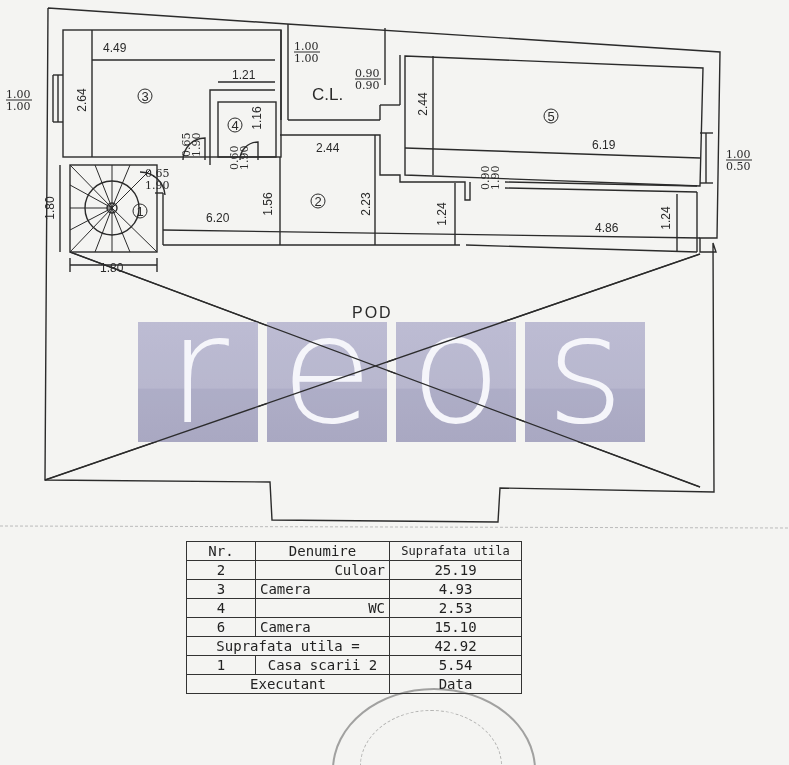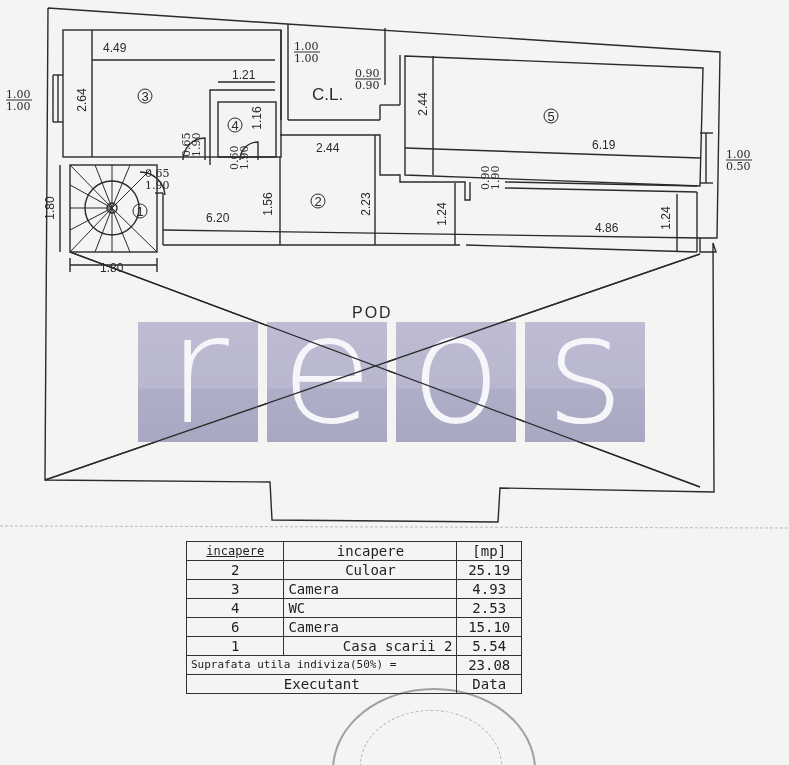--- a/index.html
+++ b/index.html
@@ -211,53 +211,53 @@
 
 <svg style="position:absolute;left:0;top:0;pointer-events:none" width="789" height="540">
   <g stroke="#2b2b2b" stroke-width="1.3">
     <line x1="70" y1="252" x2="700" y2="487"></line>
     <line x1="45" y1="480" x2="700" y2="254"></line>
   </g>
 </svg>
 
 <table id="table">
   <tbody>
-  <tr class="hdr">
-    <td><span class="u">incapere</span></td>
-    <td><span>incapere</span></td>
-    <td><span>[mp]</span></td>
+      <tr class="hdr">
+    <td style="width:60px"><span>Nr.</span></td>
+    <td style="width:125px"><span>Denumire</span></td>
+    <td><span class="small">Suprafata utila</span></td>
   </tr>
   <tr>
     <td>2</td>
-    <td style="text-align:center">Culoar</td>
+    <td style="text-align:right">Culoar</td>
     <td>25.19</td>
   </tr>
   <tr>
     <td>3</td>
     <td style="text-align:left">Camera</td>
     <td>4.93</td>
   </tr>
   <tr>
     <td>4</td>
-    <td style="text-align:left">WC</td>
+    <td style="text-align:right">WC</td>
     <td>2.53</td>
   </tr>
   <tr>
     <td>6</td>
     <td style="text-align:left">Camera</td>
     <td>15.10</td>
   </tr>
   <tr>
+    <td colspan="2">Suprafata utila =</td>
+    <td>42.92</td>
+  </tr>
+  <tr>
     <td>1</td>
-    <td style="text-align:right">Casa scarii 2</td>
+    <td style="text-align:center">Casa scarii 2</td>
     <td>5.54</td>
-  </tr>
-  <tr>
-    <td colspan="2" class="small" style="text-align:left;font-size:11px">Suprafata utila indiviza(50%) =</td>
-    <td>23.08</td>
   </tr>
   <tr>
     <td colspan="2">Executant</td>
     <td>Data</td>
   </tr>
 
 </tbody>
   </table>
 
 <div id="stamp"></div>

